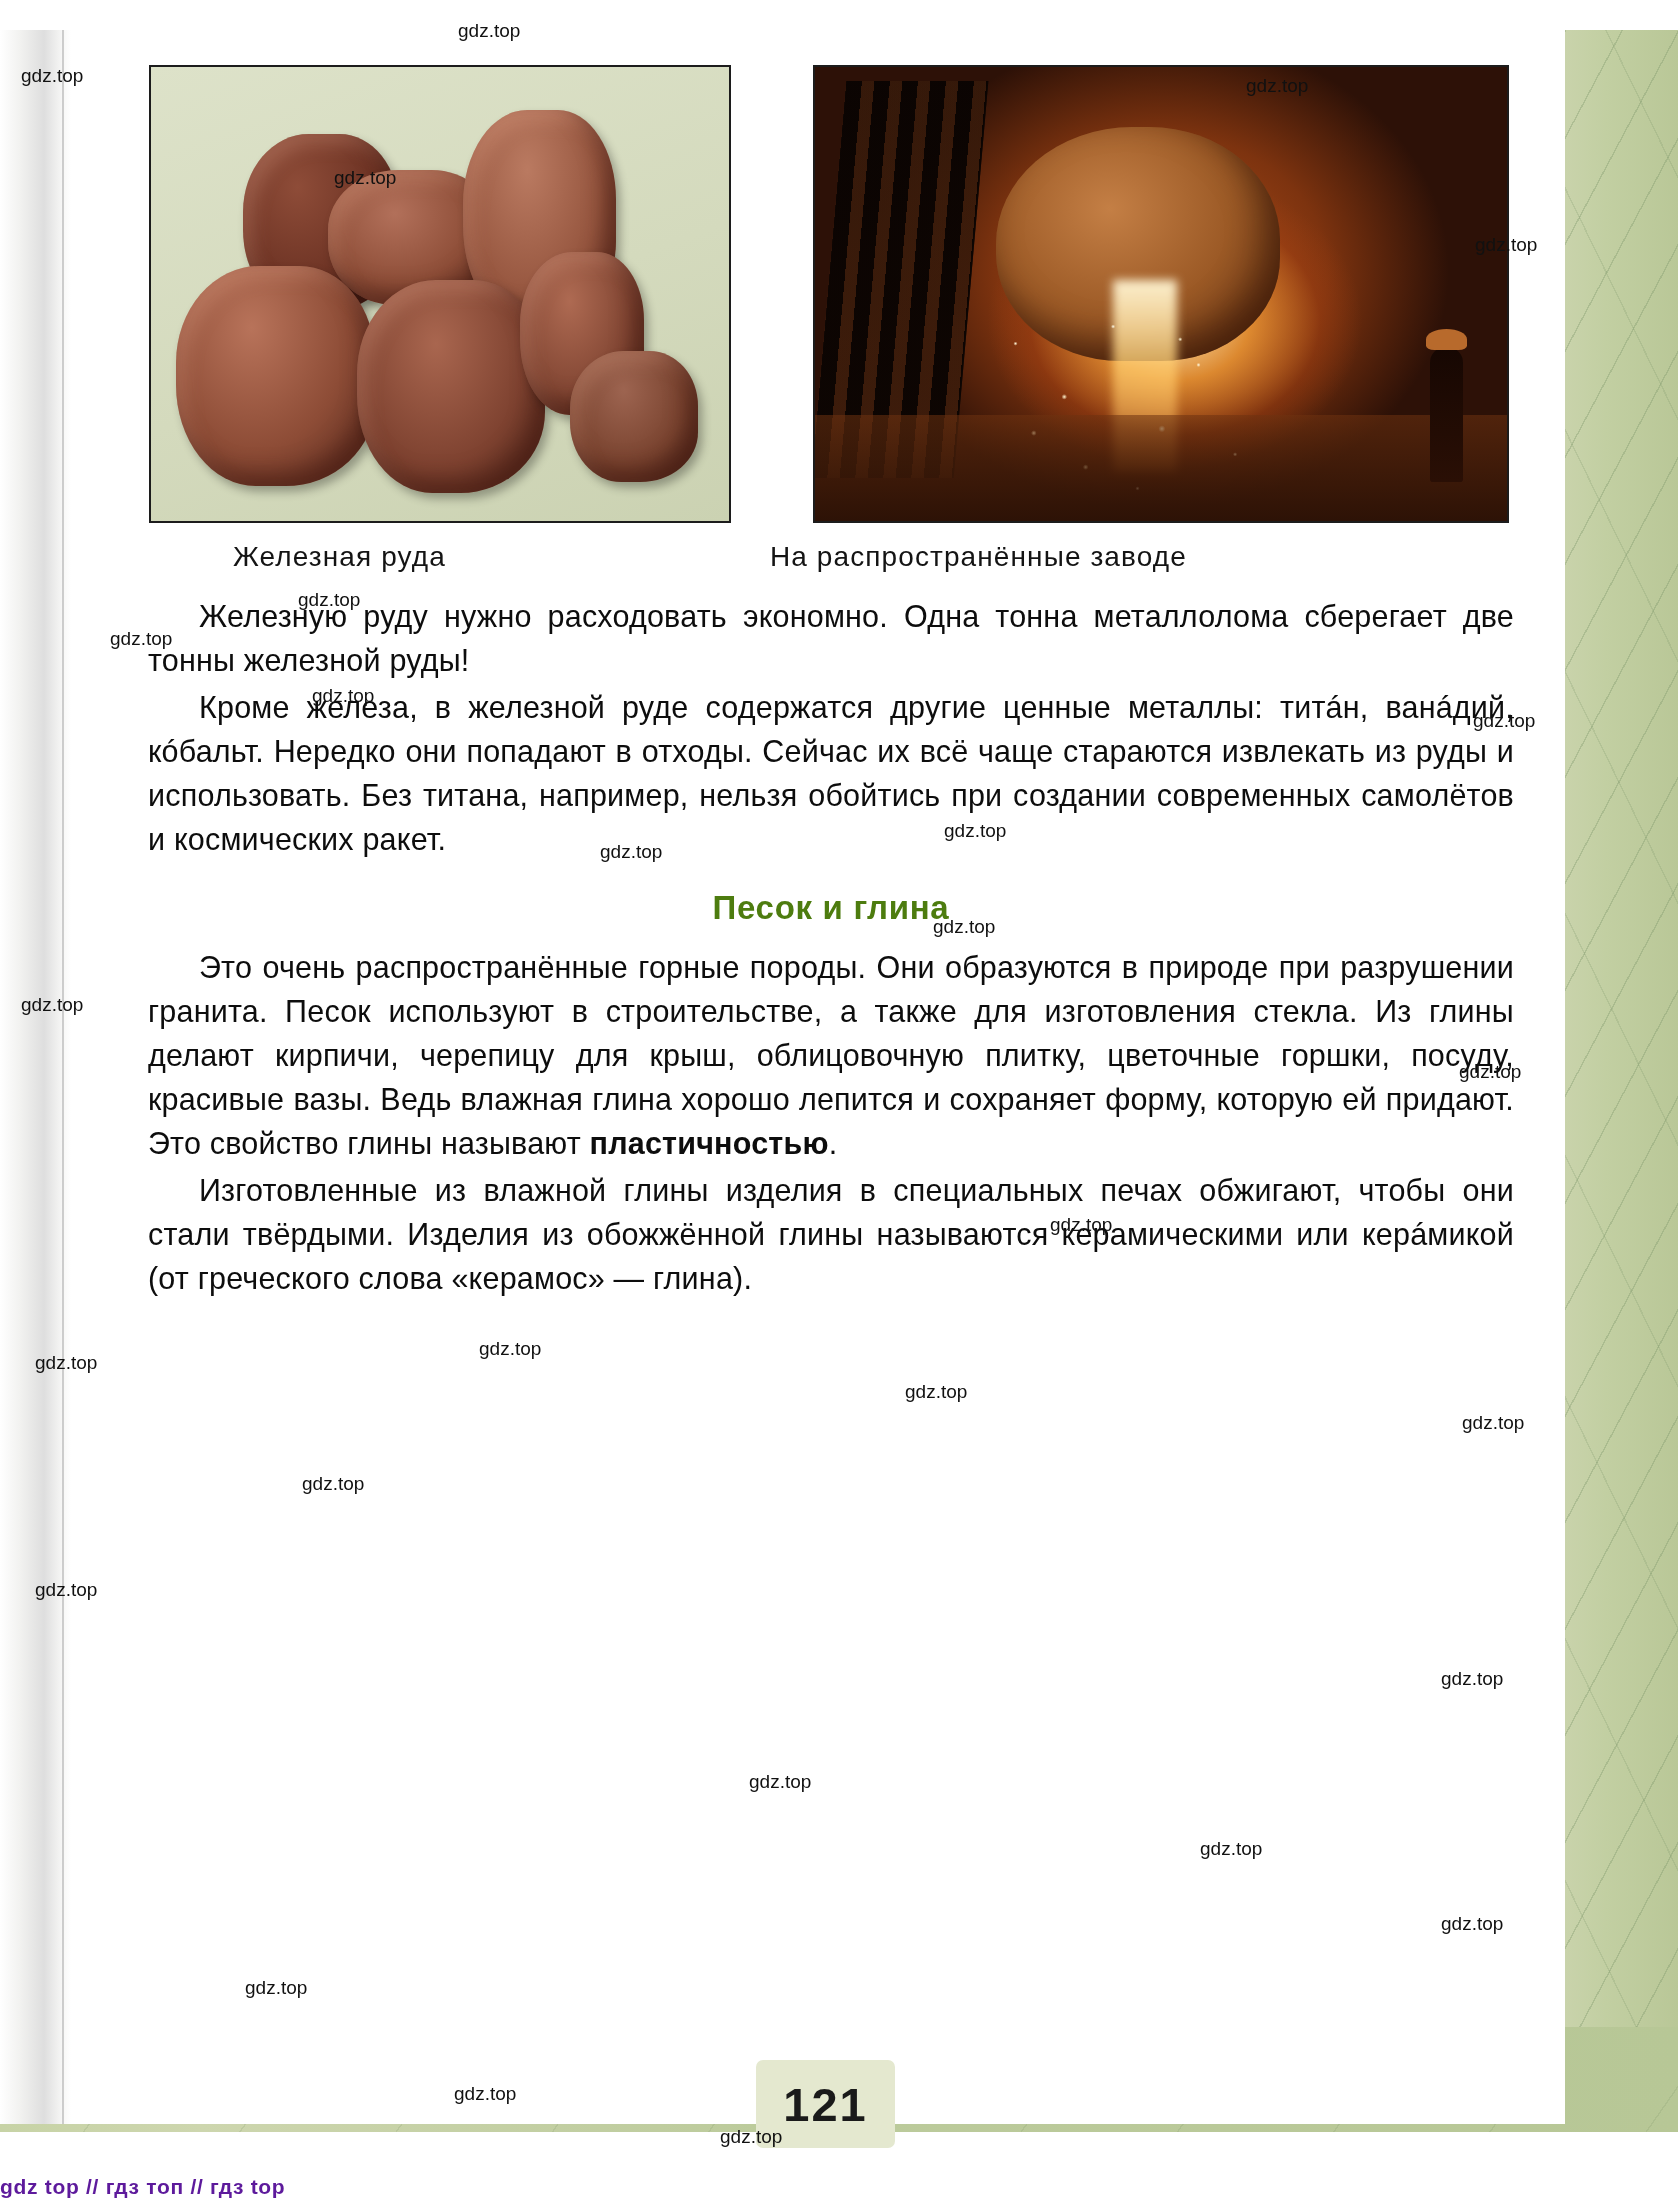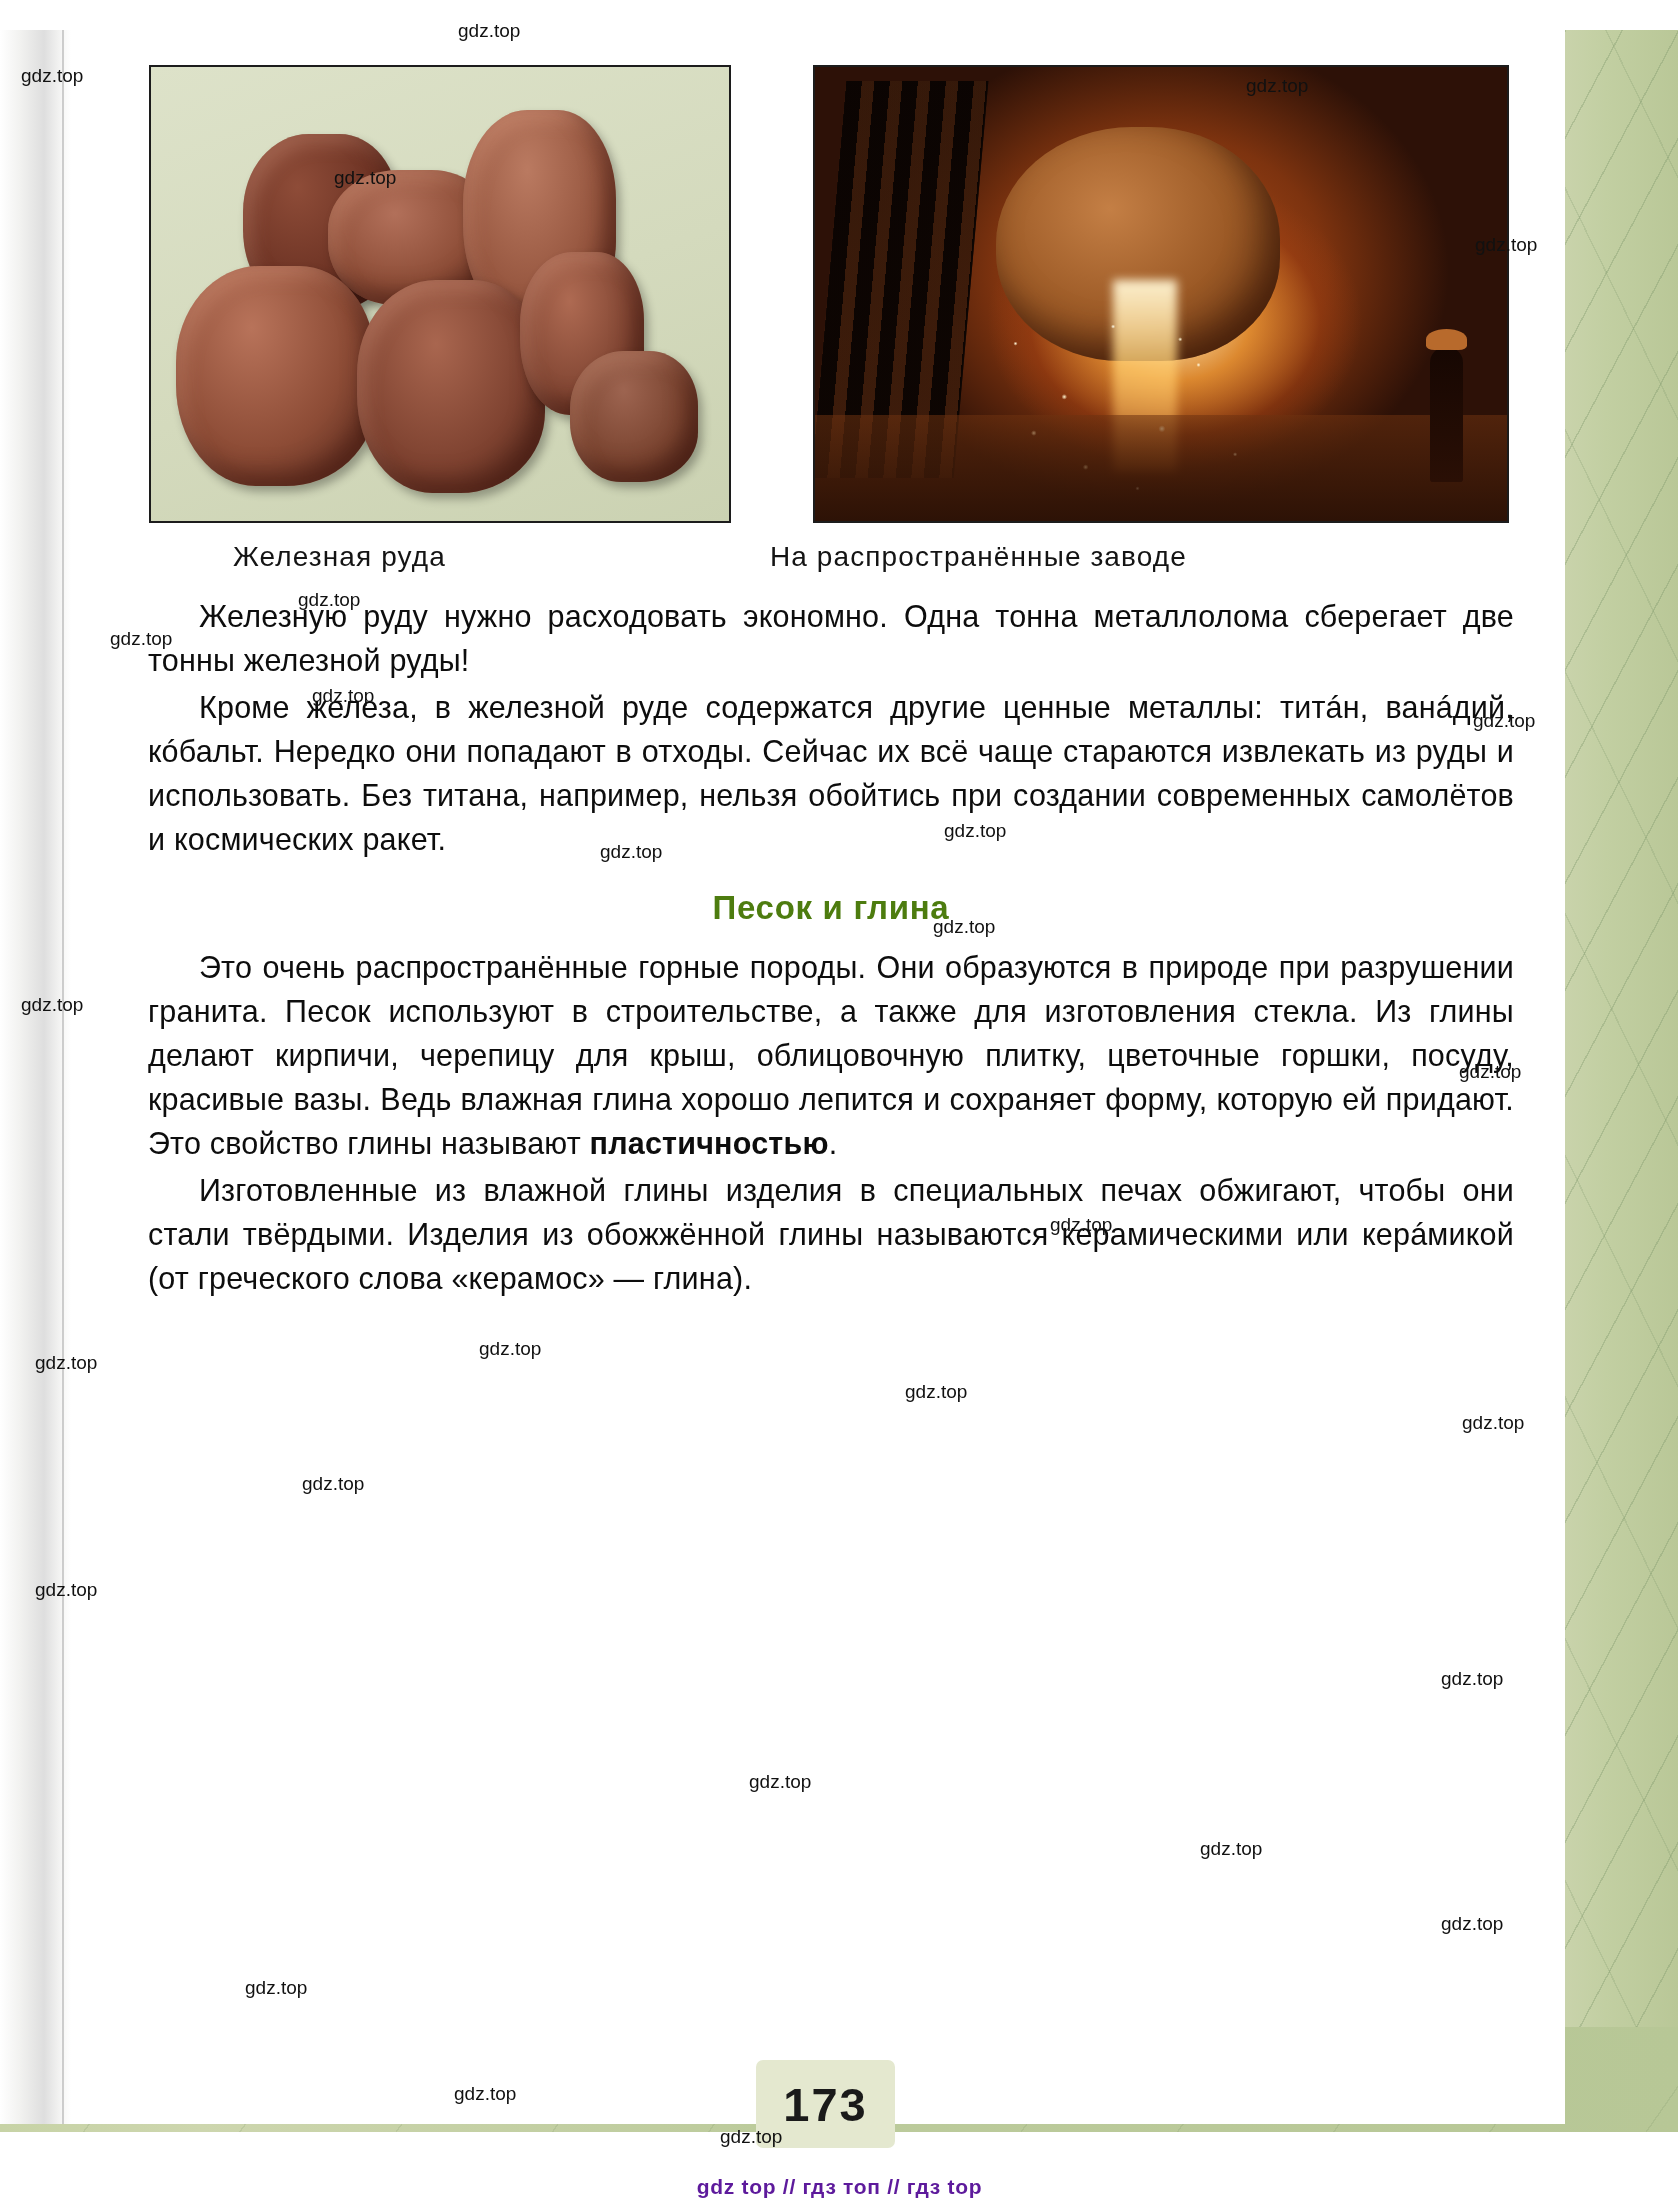--- a/index.html
+++ b/index.html
@@ -41,21 +41,21 @@
 
   
   .bottombar {
     position: absolute;
     left: 0; bottom: 0;
     width: 1679px;
     height: 37px;
     background: #ffffff;
     display: flex;
     align-items: center;
-    justify-content: center;
+    justify-content: flex-start;
     z-index: 60;
   }
   .bottombar-text {
     color: #5d1a9c;
     font-size: 21px;
     font-weight: 600;
     letter-spacing: 0.7px;
   }
 
   
@@ -392,21 +392,21 @@
 
         <h2 class="heading">Песок и глина</h2>
 
         <p class="para indent"><span>Это очень распространённые горные породы. Они образуются в природе при разрушении гранита. Песок используют в строительстве, а также для изготовления стекла. Из глины делают кирпичи, черепицу для крыш, облицовочную плитку, цветочные горшки, посуду, красивые вазы. Ведь влажная глина хорошо лепится и сохраняет форму, которую ей придают. Это свойство глины называют </span><b>пластичностью</b><span>.</span></p>
 
         <p class="para indent">Изготовленные из влажной глины изделия в специальных печах обжигают, чтобы они стали твёрдыми. Изделия из обожжённой глины называются керамическими или керáмикой (от греческого слова «керамос» — глина).</p>
 
       </div>
 
       <div class="pagenum">
-        <span class="pagenum-text">173</span>
+        <span class="pagenum-text">121</span>
       </div>
 
     </div>
 
   </div>
 
   <div id="watermarks">
       <span class="wm" style="left: 458px; top: 20px;">gdz.top</span>
       <span class="wm" style="left: 1246px; top: 75px;">gdz.top</span>
       <span class="wm" style="left: 1475px; top: 234px;">gdz.top</span>

